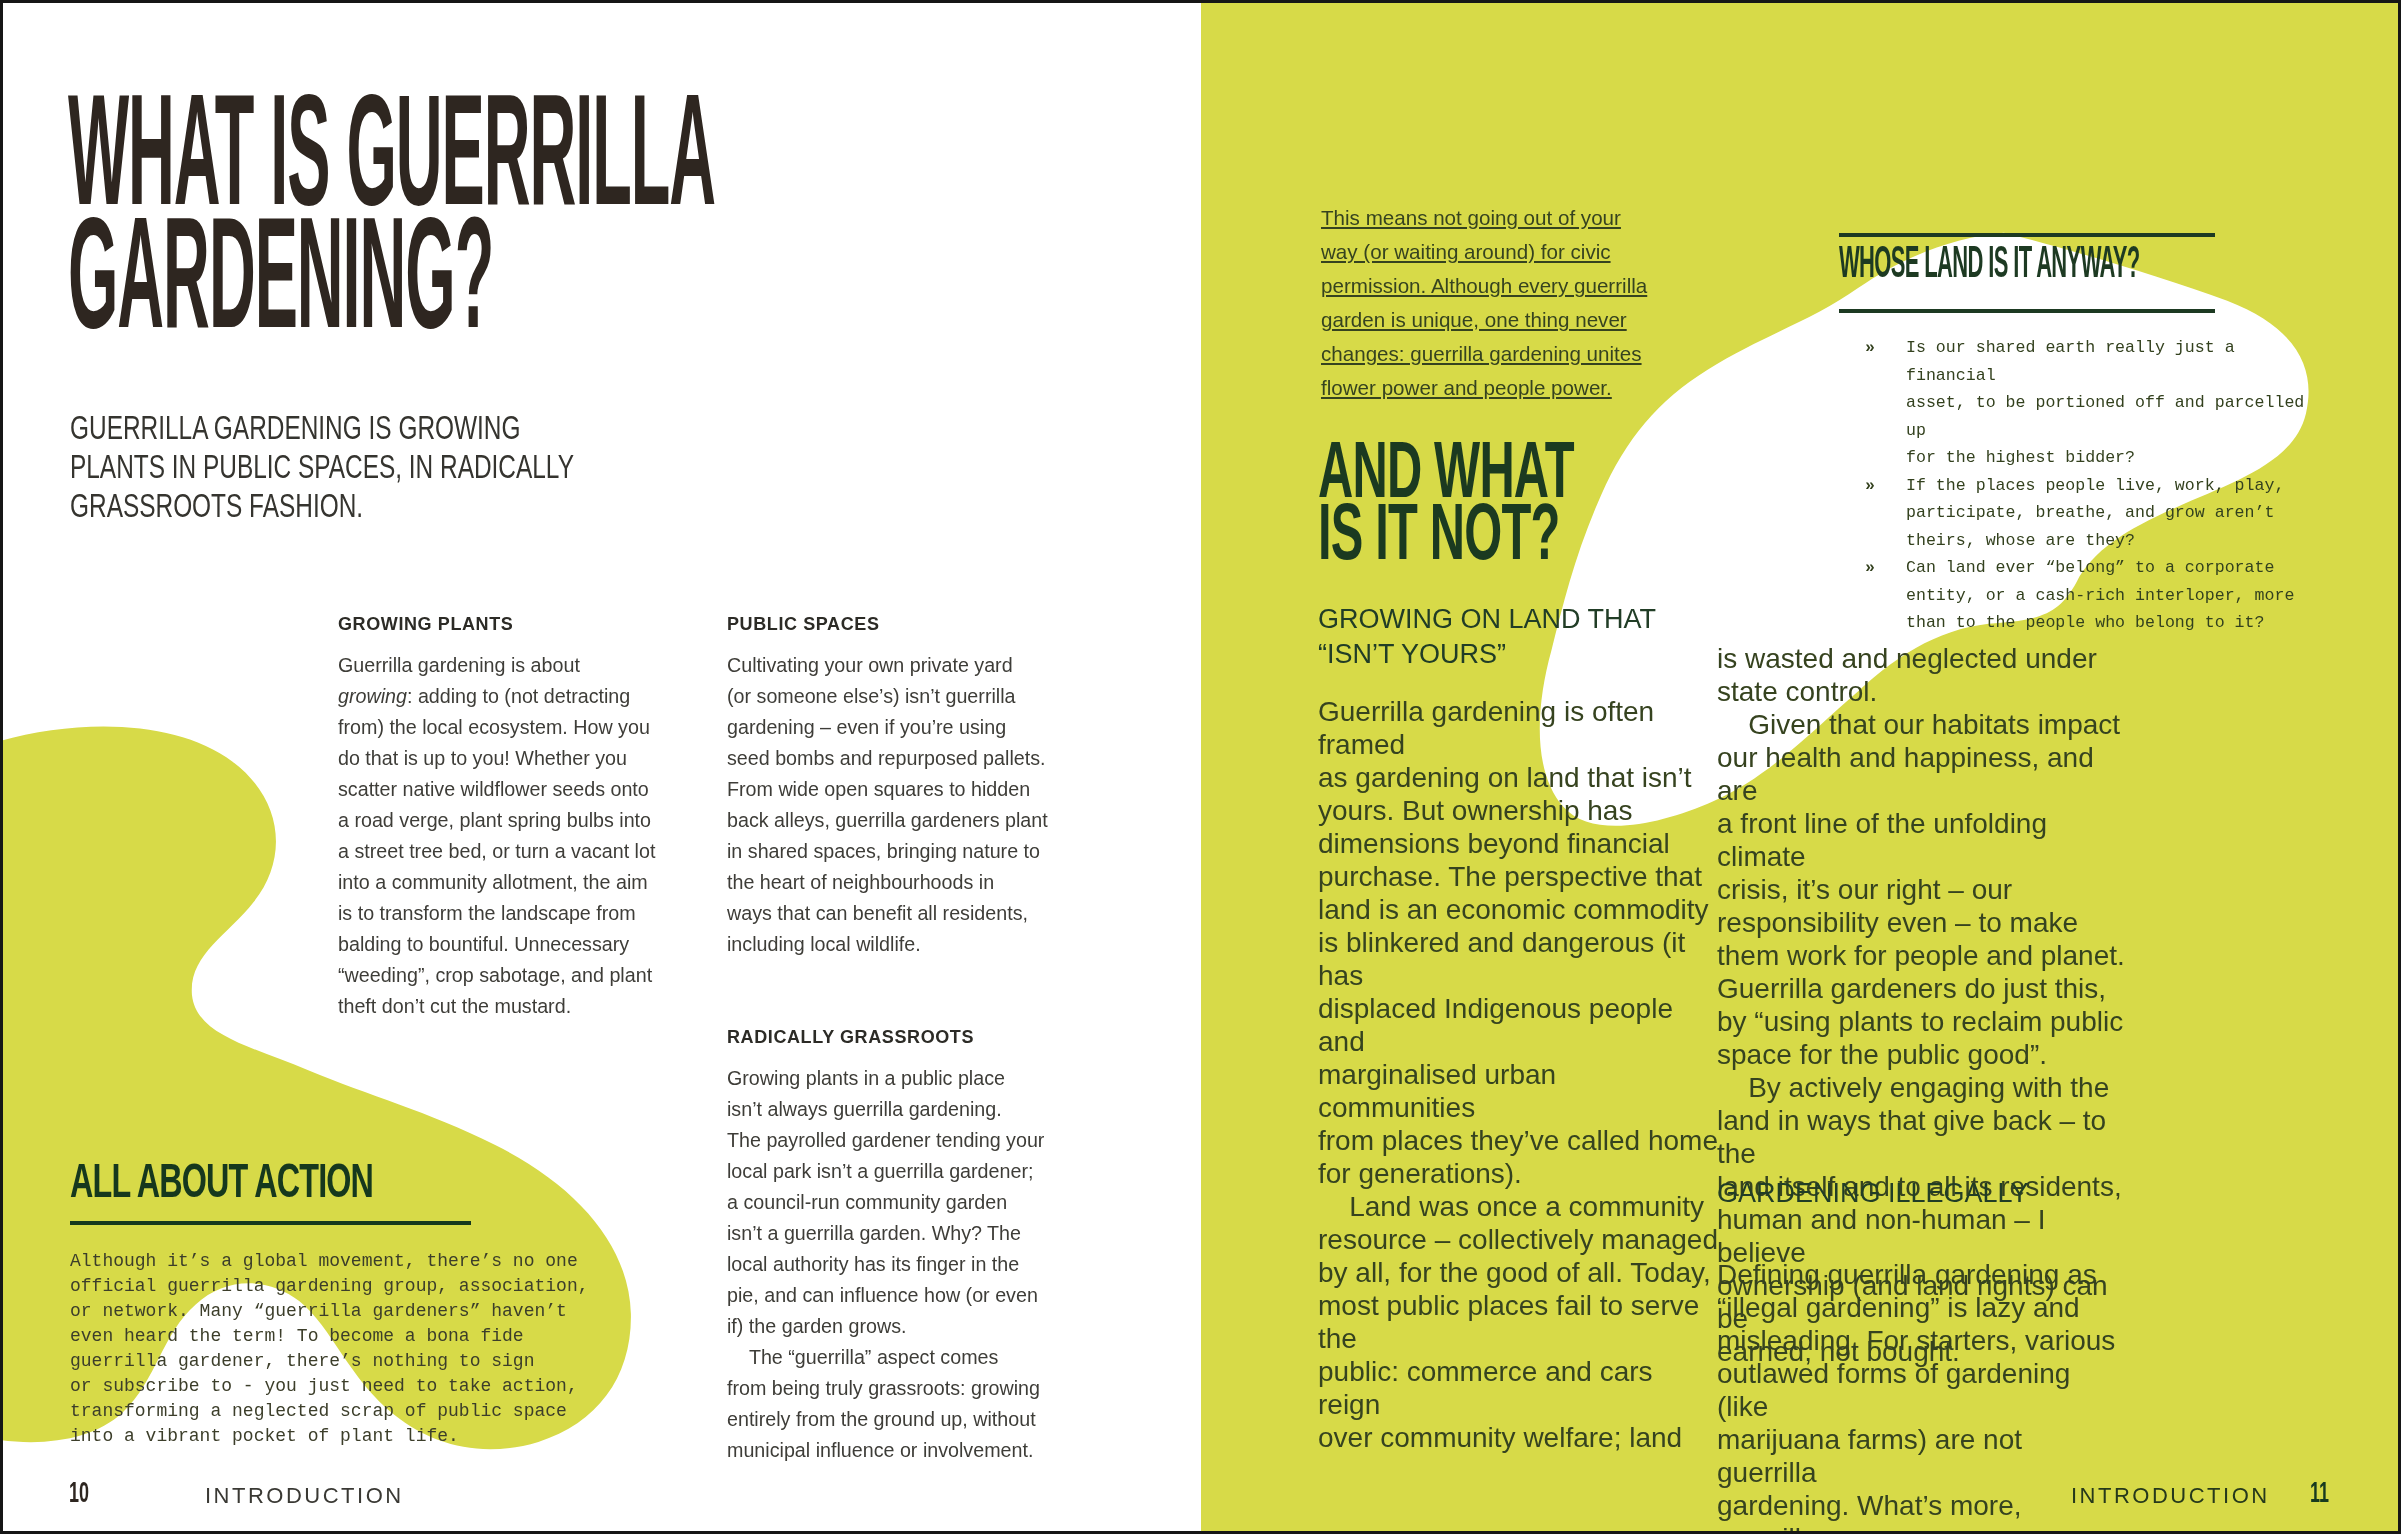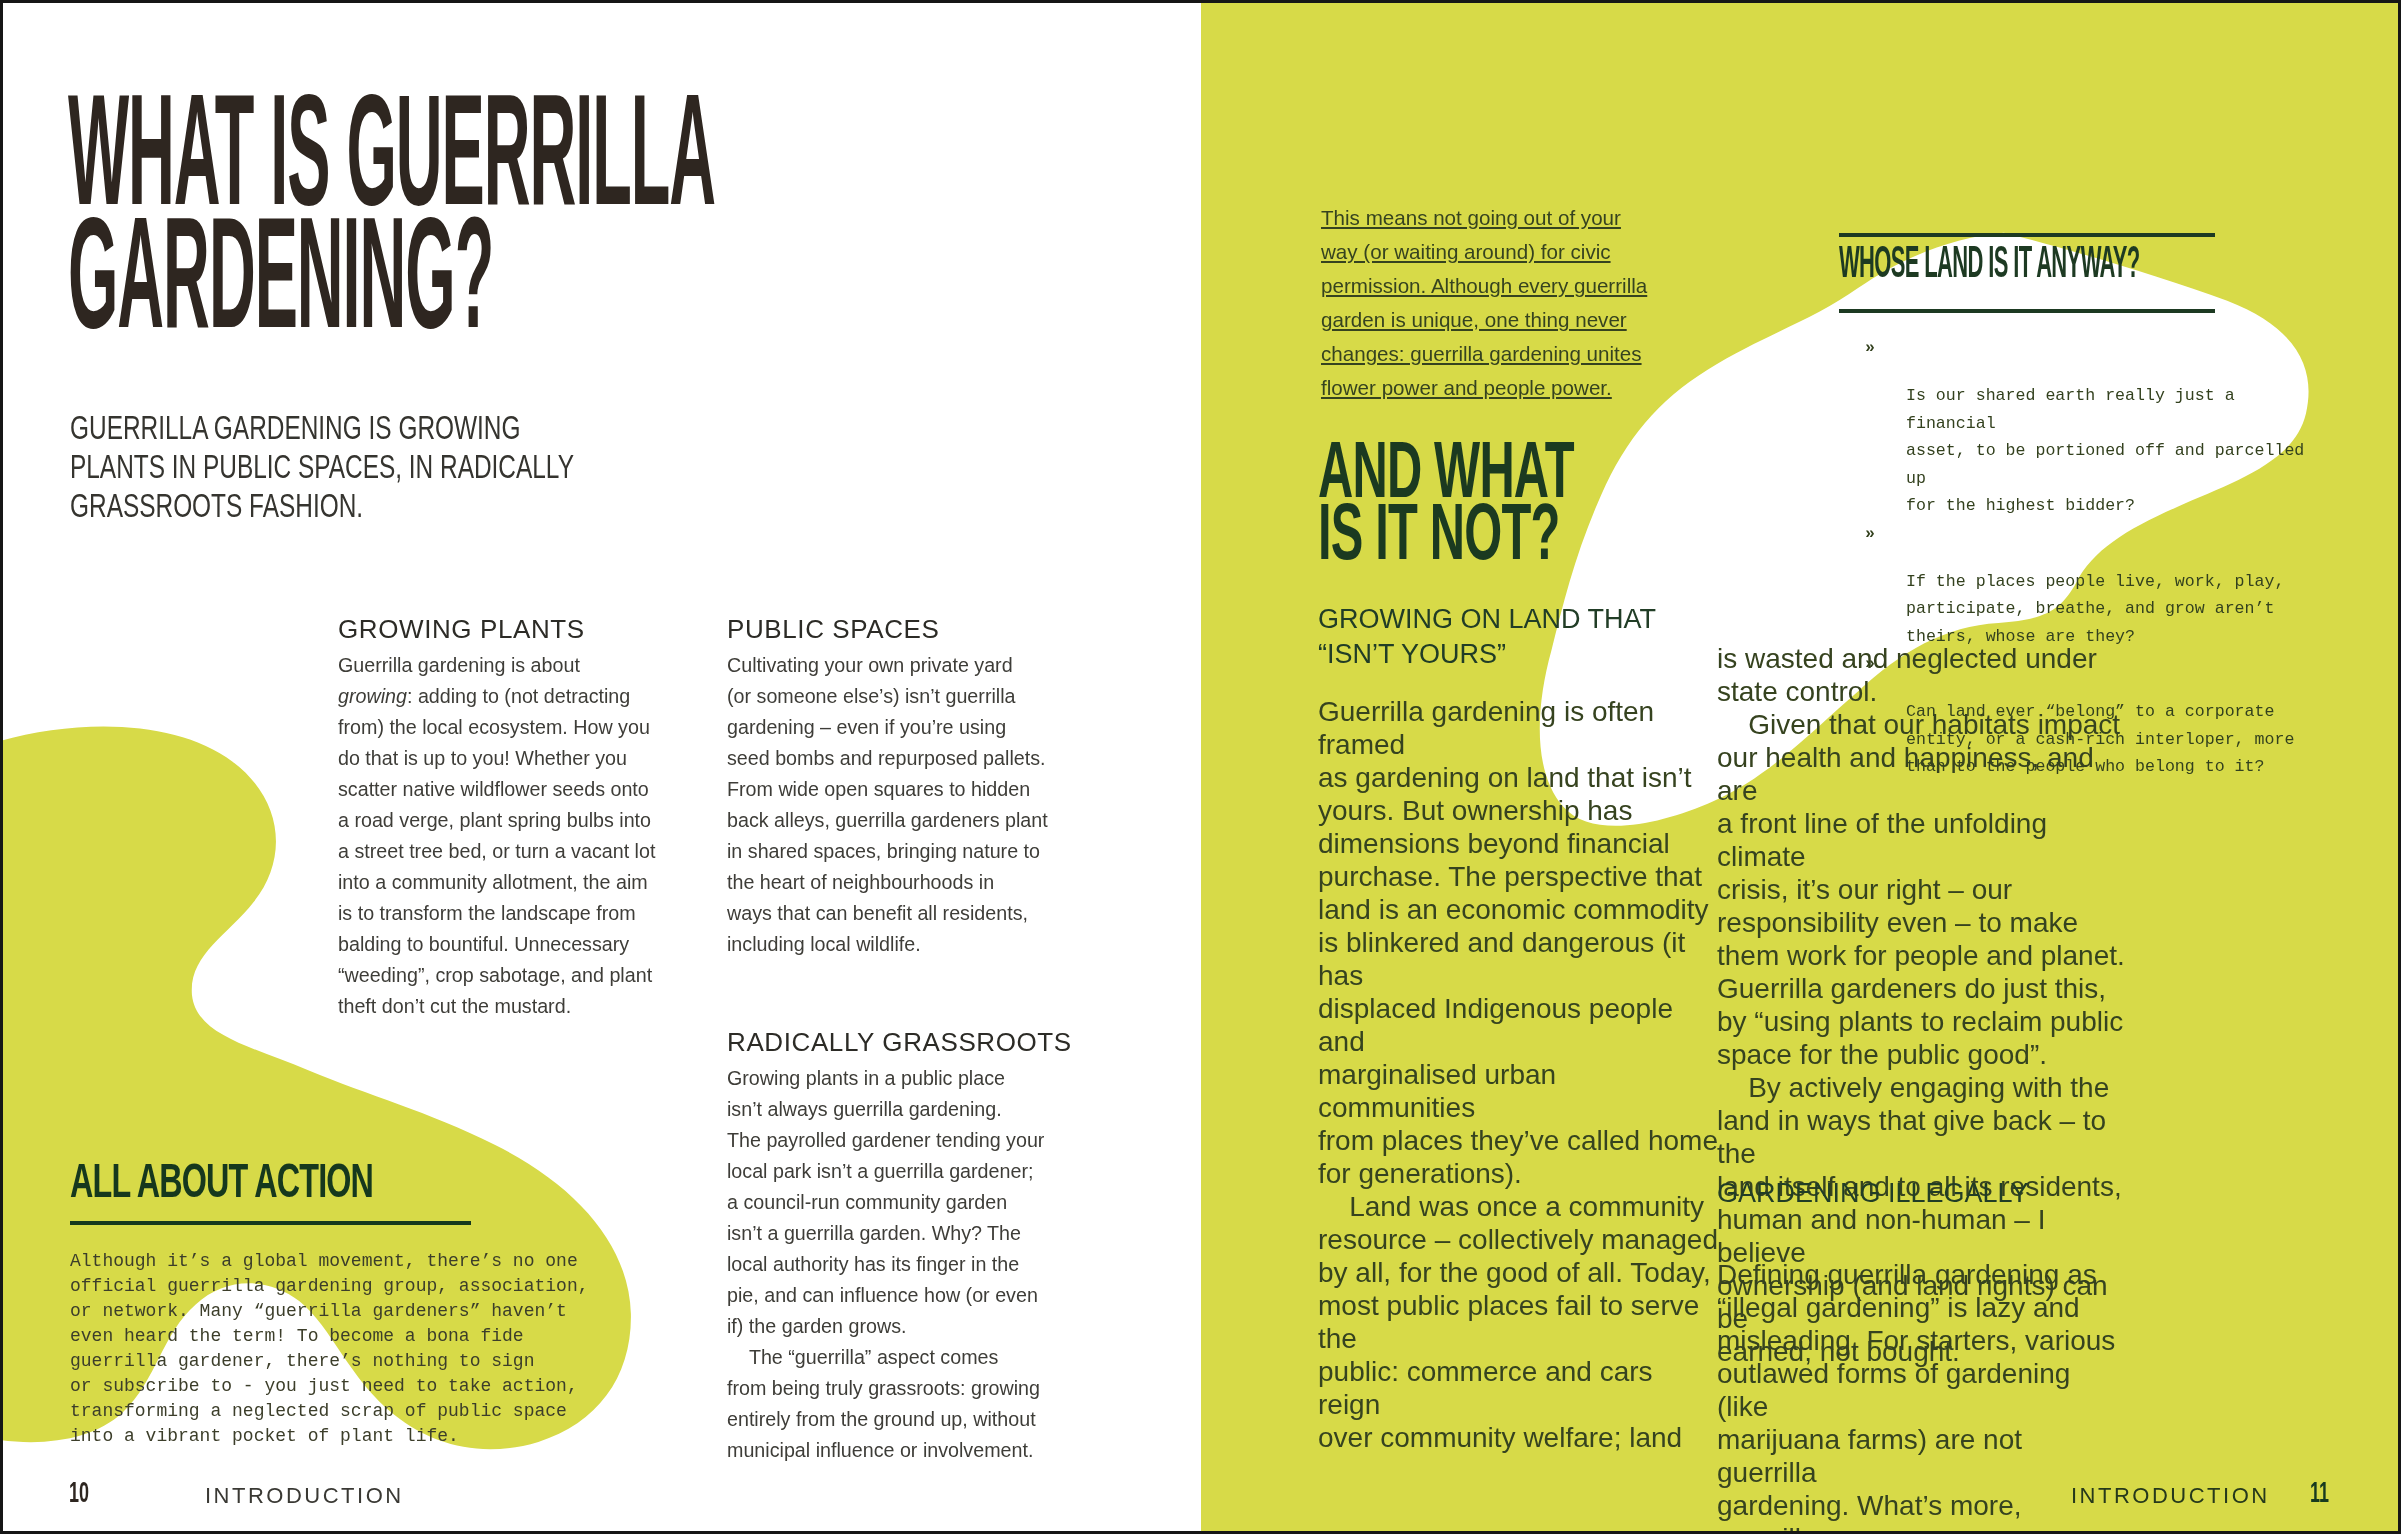--- a/index.html
+++ b/index.html
@@ -20,35 +20,35 @@
     font-weight:bold;letter-spacing:-1.3px;line-height:0.78;
     transform-origin:0 0;white-space:pre-wrap;
   }
   .title{font-size:158px;color:#2e2620;transform:scaleX(0.41);letter-spacing:-2.5px;}
   .callout-head{font-size:49px;color:#16381d;transform:scaleX(0.66);}
   .andwhat{font-size:80px;color:#1b3a20;transform:scaleX(0.61);}
   .whoseland{font-size:44px;color:#1d3a22;transform:scaleX(0.50);white-space:nowrap;}
 
   .intro{font-size:33px;line-height:39px;color:#35342f;transform:scaleX(0.74);transform-origin:0 0;white-space:pre-wrap;}
 
-  .colhead{font-size:26px;font-weight:normal;letter-spacing:0.6px;color:#2c2b26;}
+  .colhead{font-size:18px;font-weight:bold;letter-spacing:0.6px;color:#2c2b26;}
   .body-w{font-size:19.7px;line-height:31px;color:#3e3d38;}
   .body-g{font-size:28px;line-height:33px;color:#36431f;}
   .lead-g{font-size:20.6px;line-height:34px;color:#36431f;text-decoration:underline;}
   .subhead-g{font-size:27px;line-height:35px;color:#213d26;}
 
   .mono{font-family:"Liberation Mono",monospace;}
   .callout-body{font-size:18px;line-height:25px;color:#3c3e2a;}
   .rule{position:absolute;background:#16381d;height:3.8px;z-index:2;}
   .rule-g{background:#1d3a22;}
 
   .bullets{display:block;}
   .bullet{display:flex;align-items:flex-start;}
   .bullet .mark{flex:0 0 41px;font-size:16.6px;line-height:27.5px;color:#33411e;font-weight:bold;}
-  .bullet .btxt{font-size:16.6px;line-height:27.5px;color:#33411e;margin-top:48px;}
+  .bullet .btxt{font-size:16.6px;line-height:27.5px;color:#33411e;}
 
   .pageno{font-size:29px;font-weight:bold;transform:scaleX(0.62);transform-origin:0 0;}
   .pn-l{color:#2e2620;}
   .pn-r{color:#183a1f;}
   .section-lab{font-size:22px;letter-spacing:2.5px;}
   .sec-l{color:#3a3934;}
   .sec-r{color:#26391b;}
 </style>
 </head>
 <body>

